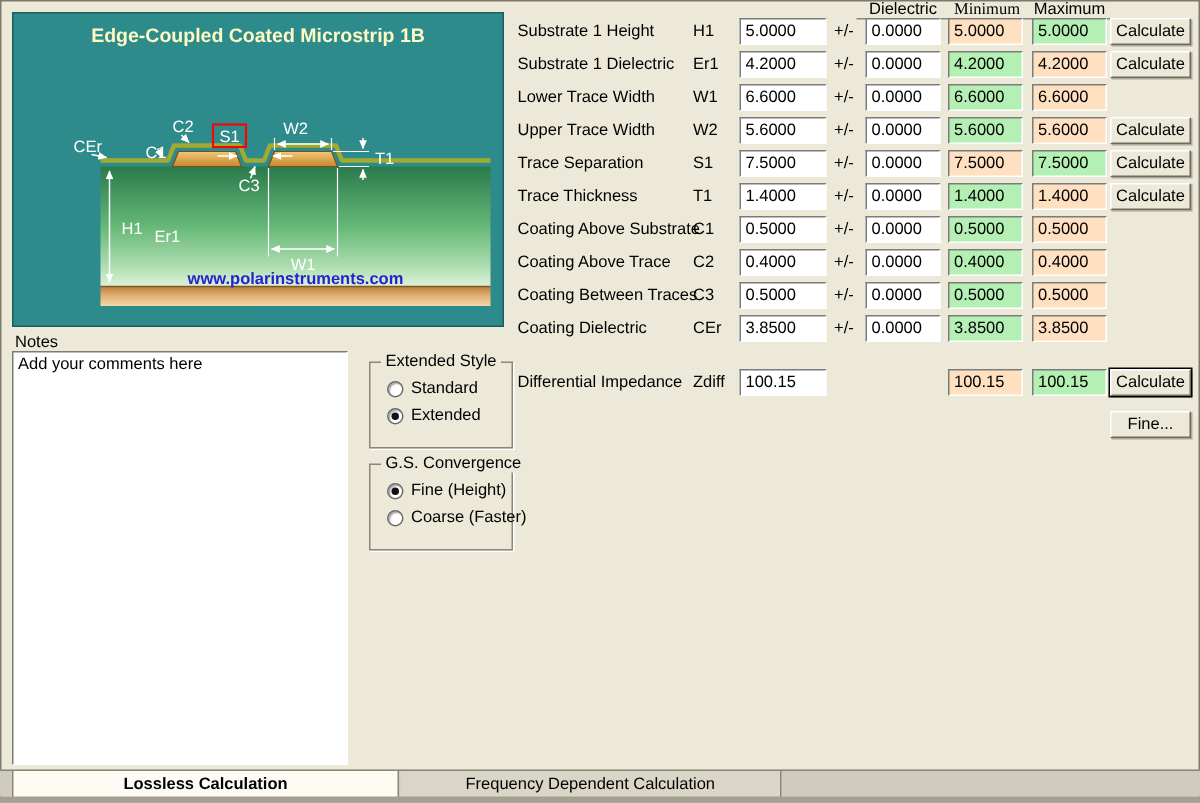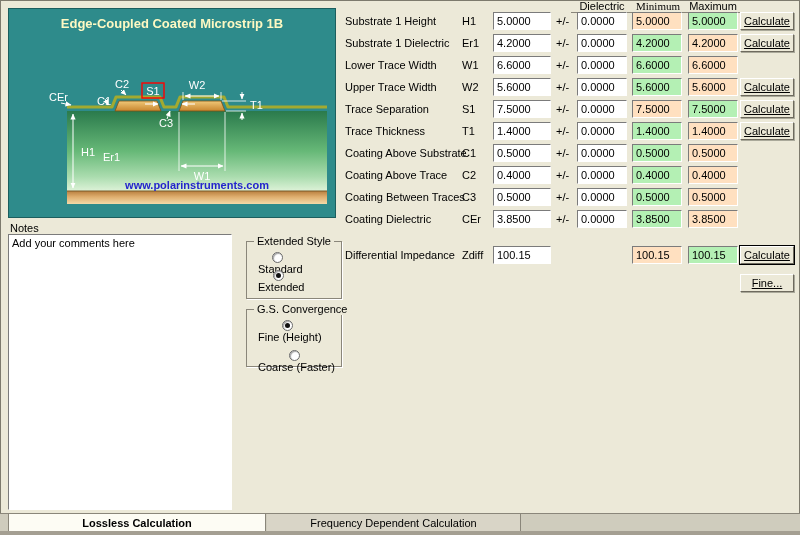--- a/index.html
+++ b/index.html
@@ -35,21 +35,21 @@
   }
   .vbox {
     position:absolute; height:18px;
     border:1px solid; border-color:#7b7b7b #ffffff #ffffff #7b7b7b;
     font:11px/15px "Liberation Sans",sans-serif; padding:1px 3px;
   }
   .btn {
     position:absolute; height:18px; background:#ece9d8;
     border:1px solid; border-color:#ffffff #6e6a5e #6e6a5e #ffffff;
     box-shadow:1px 1px 0 rgba(90,90,80,.45);
-    font:11px "Liberation Sans",sans-serif; text-align:center; cursor:pointer; padding:0;text-decoration:underline;
+    font:11px "Liberation Sans",sans-serif; text-align:center; cursor:pointer; padding:0;
   }
   .btn.default { outline:1px solid #000; }
 
   
   .hdr { position:absolute; top:0; width:50px; text-align:center; }
   .hdr-line { position:absolute; left:571px; top:12px; width:170px; border-top:1px solid #8a867a; }
   .rows { position:absolute; left:0; top:10px; width:800px; }
   .prow { position:relative; height:22px; }
   .c-label { position:absolute; left:345px; top:5px; white-space:nowrap; }
   .c-sym   { position:absolute; left:462px; top:5px; }
@@ -67,21 +67,21 @@
     background:#fff; border:1px solid; border-color:#7b7b7b #ffffff #ffffff #7b7b7b;
     font:11px "Liberation Sans",sans-serif; padding:2px 3px; resize:none; outline:none;
   }
 
   
   .group {
     position:absolute; width:96px; height:58px;
     border:1px solid #8a867a; box-shadow:1px 1px 0 #ffffff;
   }
   .group-title { position:absolute; top:-7px; left:7px; background:#ece9d8; padding:0 3px; white-space:nowrap; }
-  .opt { position:absolute; left:11px; height:14px; display:flex; align-items:center; cursor:pointer;flex-direction:column; }
+  .opt { position:absolute; left:11px; height:14px; display:flex; align-items:center; cursor:pointer; }
   .radio {
     position:relative; width:11px; height:11px; border-radius:50%;
     background:#fff; border:1px solid #6a6a6a;
     box-shadow: inset 1px 1px 1px rgba(0,0,0,.35);
     margin-right:5px; flex:none;
   }
   .radio.checked::after {
     content:''; position:absolute; left:2px; top:2px; width:5px; height:5px;
     border-radius:50%; background:#111;
   }
@@ -315,21 +315,21 @@
     <span class="opt-label">Extended</span>
   </div>
 </div>
 
 <div class="group" style="left:246px; top:309px;">
   <span class="group-title">G.S. Convergence</span>
   <div class="opt" style="top:10px;">
     <span class="radio checked"></span>
     <span class="opt-label">Fine (Height)</span>
   </div>
-  <div class="opt" style="top:40px;align-items:center;">
+  <div class="opt" style="top:28px;align-items:center;">
     <span class="radio"></span>
     <span class="opt-label">Coarse (Faster)</span>
   </div>
 </div>
 
 <div class="tabbar">
   <div class="tab tab2">
     <span>Frequency Dependent Calculation</span>
   </div>
   <div class="tab tab1 active">

